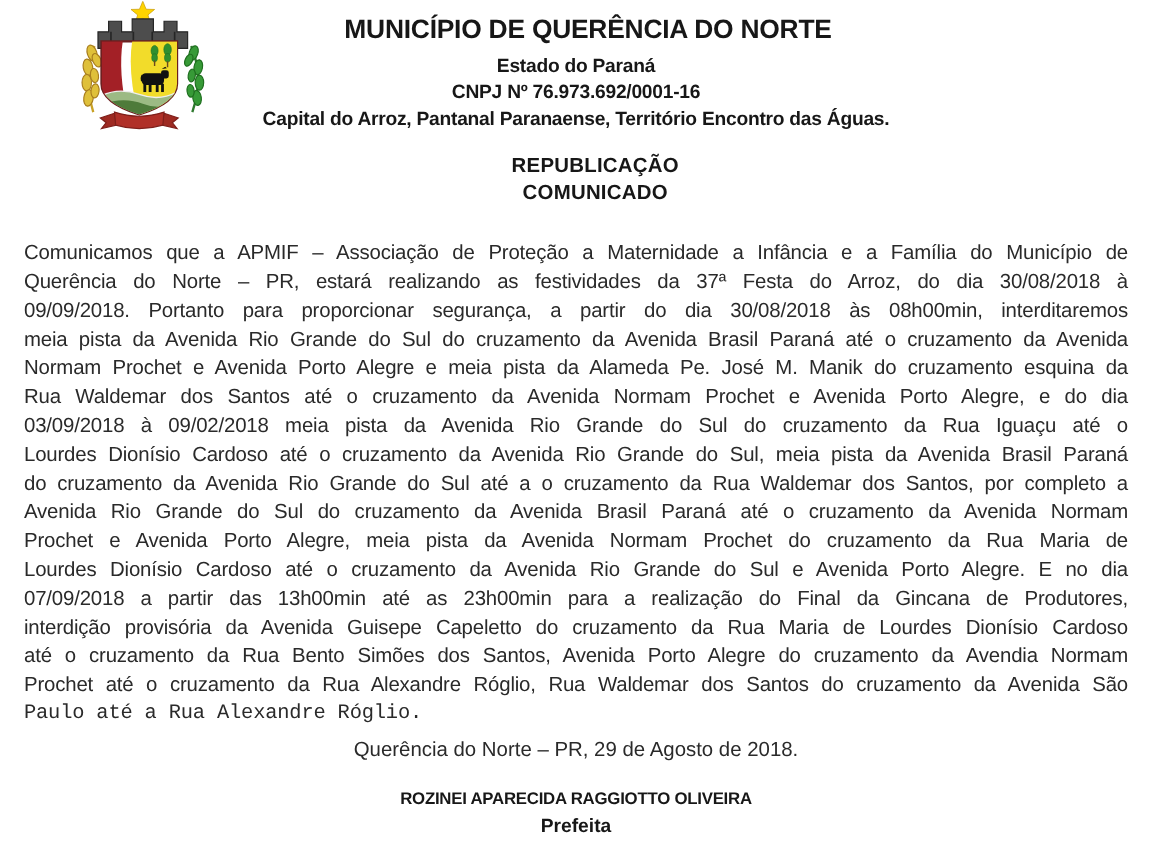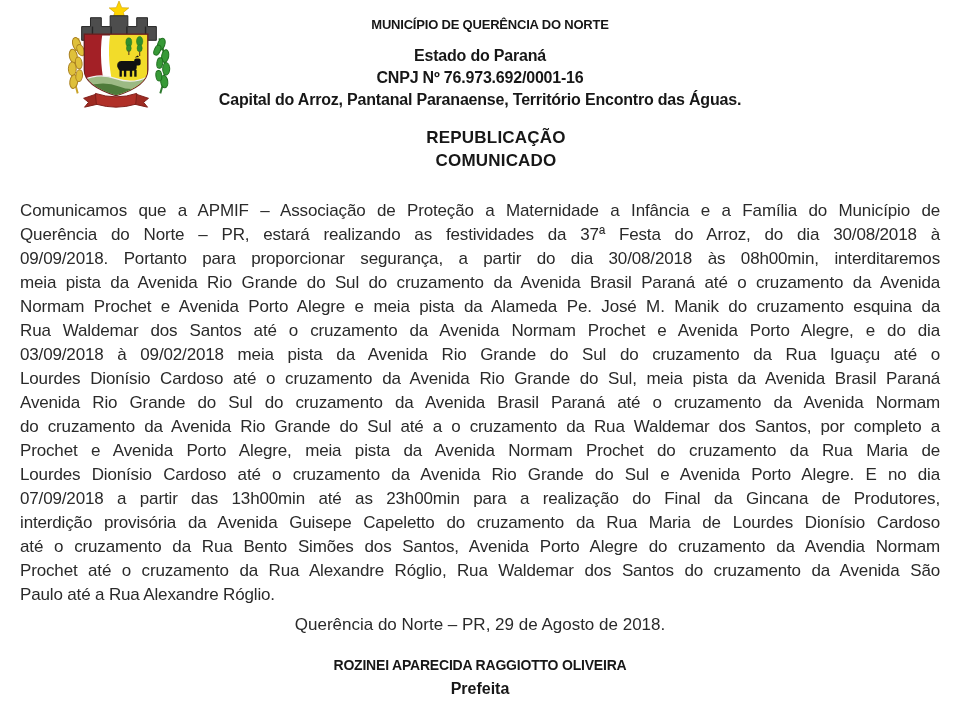--- a/index.html
+++ b/index.html
@@ -9,29 +9,29 @@
     font-family: "Liberation Sans", sans-serif;
     color: #1f1f1f;
   }
   .page { position: relative; width: 960px; height: 720px; overflow: hidden; background: #fff; }
 
   
   .crest { position: absolute; left: 60px; top: 1px; width: 118px; height: 116px; }
 
   
   .header { position: absolute; top: 13px; left: 0; width: 100%; text-align: center; font-weight: bold; color: #171717; }
-  .h-title { font-size: 13px; line-height: 24px; letter-spacing: -0.2px; margin-bottom: 8px; padding-left: 20px; }
+  .h-title { font-size: 22px; line-height: 24px; letter-spacing: -0.2px; margin-bottom: 8px; padding-left: 20px; }
   .h-line  { font-size: 16px; line-height: 22px; letter-spacing: -0.2px; }
   .h-docs  { margin-top: 15px; padding-left: 32px; }
   .h-doc   { font-size: 17px; line-height: 23px; letter-spacing: 0.2px; }
 
   
   .body-text { position: absolute; left: 20px; right: 20px; top: 199px; font-size: 17px; color: #2a2a2a; }
   .body-line { line-height: 24px; height: 24px; text-align: justify; text-align-last: justify; letter-spacing: -0.15px; white-space: normal; }
-  .body-line.last { text-align: left; text-align-last: left; }
+  .body-line.last { text-align: left; text-align-last: left; font-family: Liberation Mono, monospace; }
 
   .dateline { margin-top: 6px; line-height: 24px; text-align: center; font-size: 17px; color: #2a2a2a; }
 
   .signature { margin-top: 17px; text-align: center; font-weight: bold; color: #171717; }
   .sig-name  { font-size: 14px; line-height: 23px; letter-spacing: -0.2px; }
   .sig-title { font-size: 16px; line-height: 23px; }
 </style>
 </head>
 <body>
 
@@ -125,22 +125,22 @@
 
   <div class="body-text">
     <div class="body-line">Comunicamos que a APMIF – Associação de Proteção a Maternidade a Infância e a Família do Município de</div>
     <div class="body-line">Querência do Norte – PR, estará realizando as festividades da 37ª Festa do Arroz, do dia 30/08/2018 à</div>
     <div class="body-line">09/09/2018. Portanto para proporcionar segurança, a partir do dia 30/08/2018 às 08h00min, interditaremos</div>
     <div class="body-line">meia pista da Avenida Rio Grande do Sul do cruzamento da Avenida Brasil Paraná até o cruzamento da Avenida</div>
     <div class="body-line">Normam Prochet e Avenida Porto Alegre e meia pista da Alameda Pe. José M. Manik do cruzamento esquina da</div>
     <div class="body-line">Rua Waldemar dos Santos até o cruzamento da Avenida Normam Prochet e Avenida Porto Alegre, e do dia</div>
     <div class="body-line">03/09/2018 à 09/02/2018 meia pista da Avenida Rio Grande do Sul do cruzamento da Rua Iguaçu até o</div>
     <div class="body-line">Lourdes Dionísio Cardoso até o cruzamento da Avenida Rio Grande do Sul, meia pista da Avenida Brasil Paraná</div>
+    <div class="body-line">do cruzamento da Avenida Rio Grande do Sul até a o cruzamento da Rua Waldemar dos Santos, por completo a</div>
     <div class="body-line">Avenida Rio Grande do Sul do cruzamento da Avenida Brasil Paraná até o cruzamento da Avenida Normam</div>
-    <div class="body-line">do cruzamento da Avenida Rio Grande do Sul até a o cruzamento da Rua Waldemar dos Santos, por completo a</div>
     <div class="body-line">Prochet e Avenida Porto Alegre, meia pista da Avenida Normam Prochet do cruzamento da Rua Maria de</div>
     <div class="body-line">Lourdes Dionísio Cardoso até o cruzamento da Avenida Rio Grande do Sul e Avenida Porto Alegre. E no dia</div>
     <div class="body-line">07/09/2018 a partir das 13h00min até as 23h00min para a realização do Final da Gincana de Produtores,</div>
     <div class="body-line">interdição provisória da Avenida Guisepe Capeletto do cruzamento da Rua Maria de Lourdes Dionísio Cardoso</div>
     <div class="body-line">até o cruzamento da Rua Bento Simões dos Santos,  Avenida Porto Alegre do cruzamento da Avendia Normam</div>
     <div class="body-line">Prochet até o cruzamento da Rua Alexandre Róglio, Rua Waldemar dos Santos do cruzamento da Avenida São</div>
     <div class="body-line last">Paulo até a Rua Alexandre Róglio.</div>
 
     <div class="dateline">Querência do Norte – PR, 29 de Agosto de 2018.</div>
 

